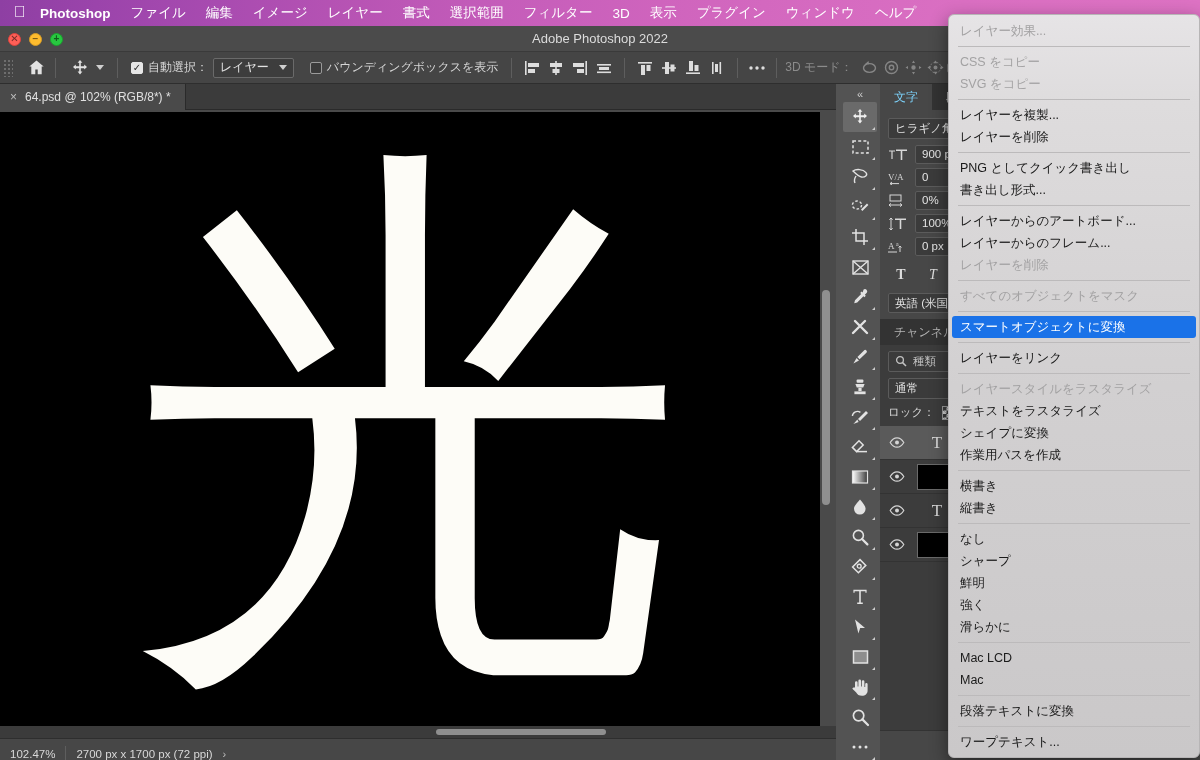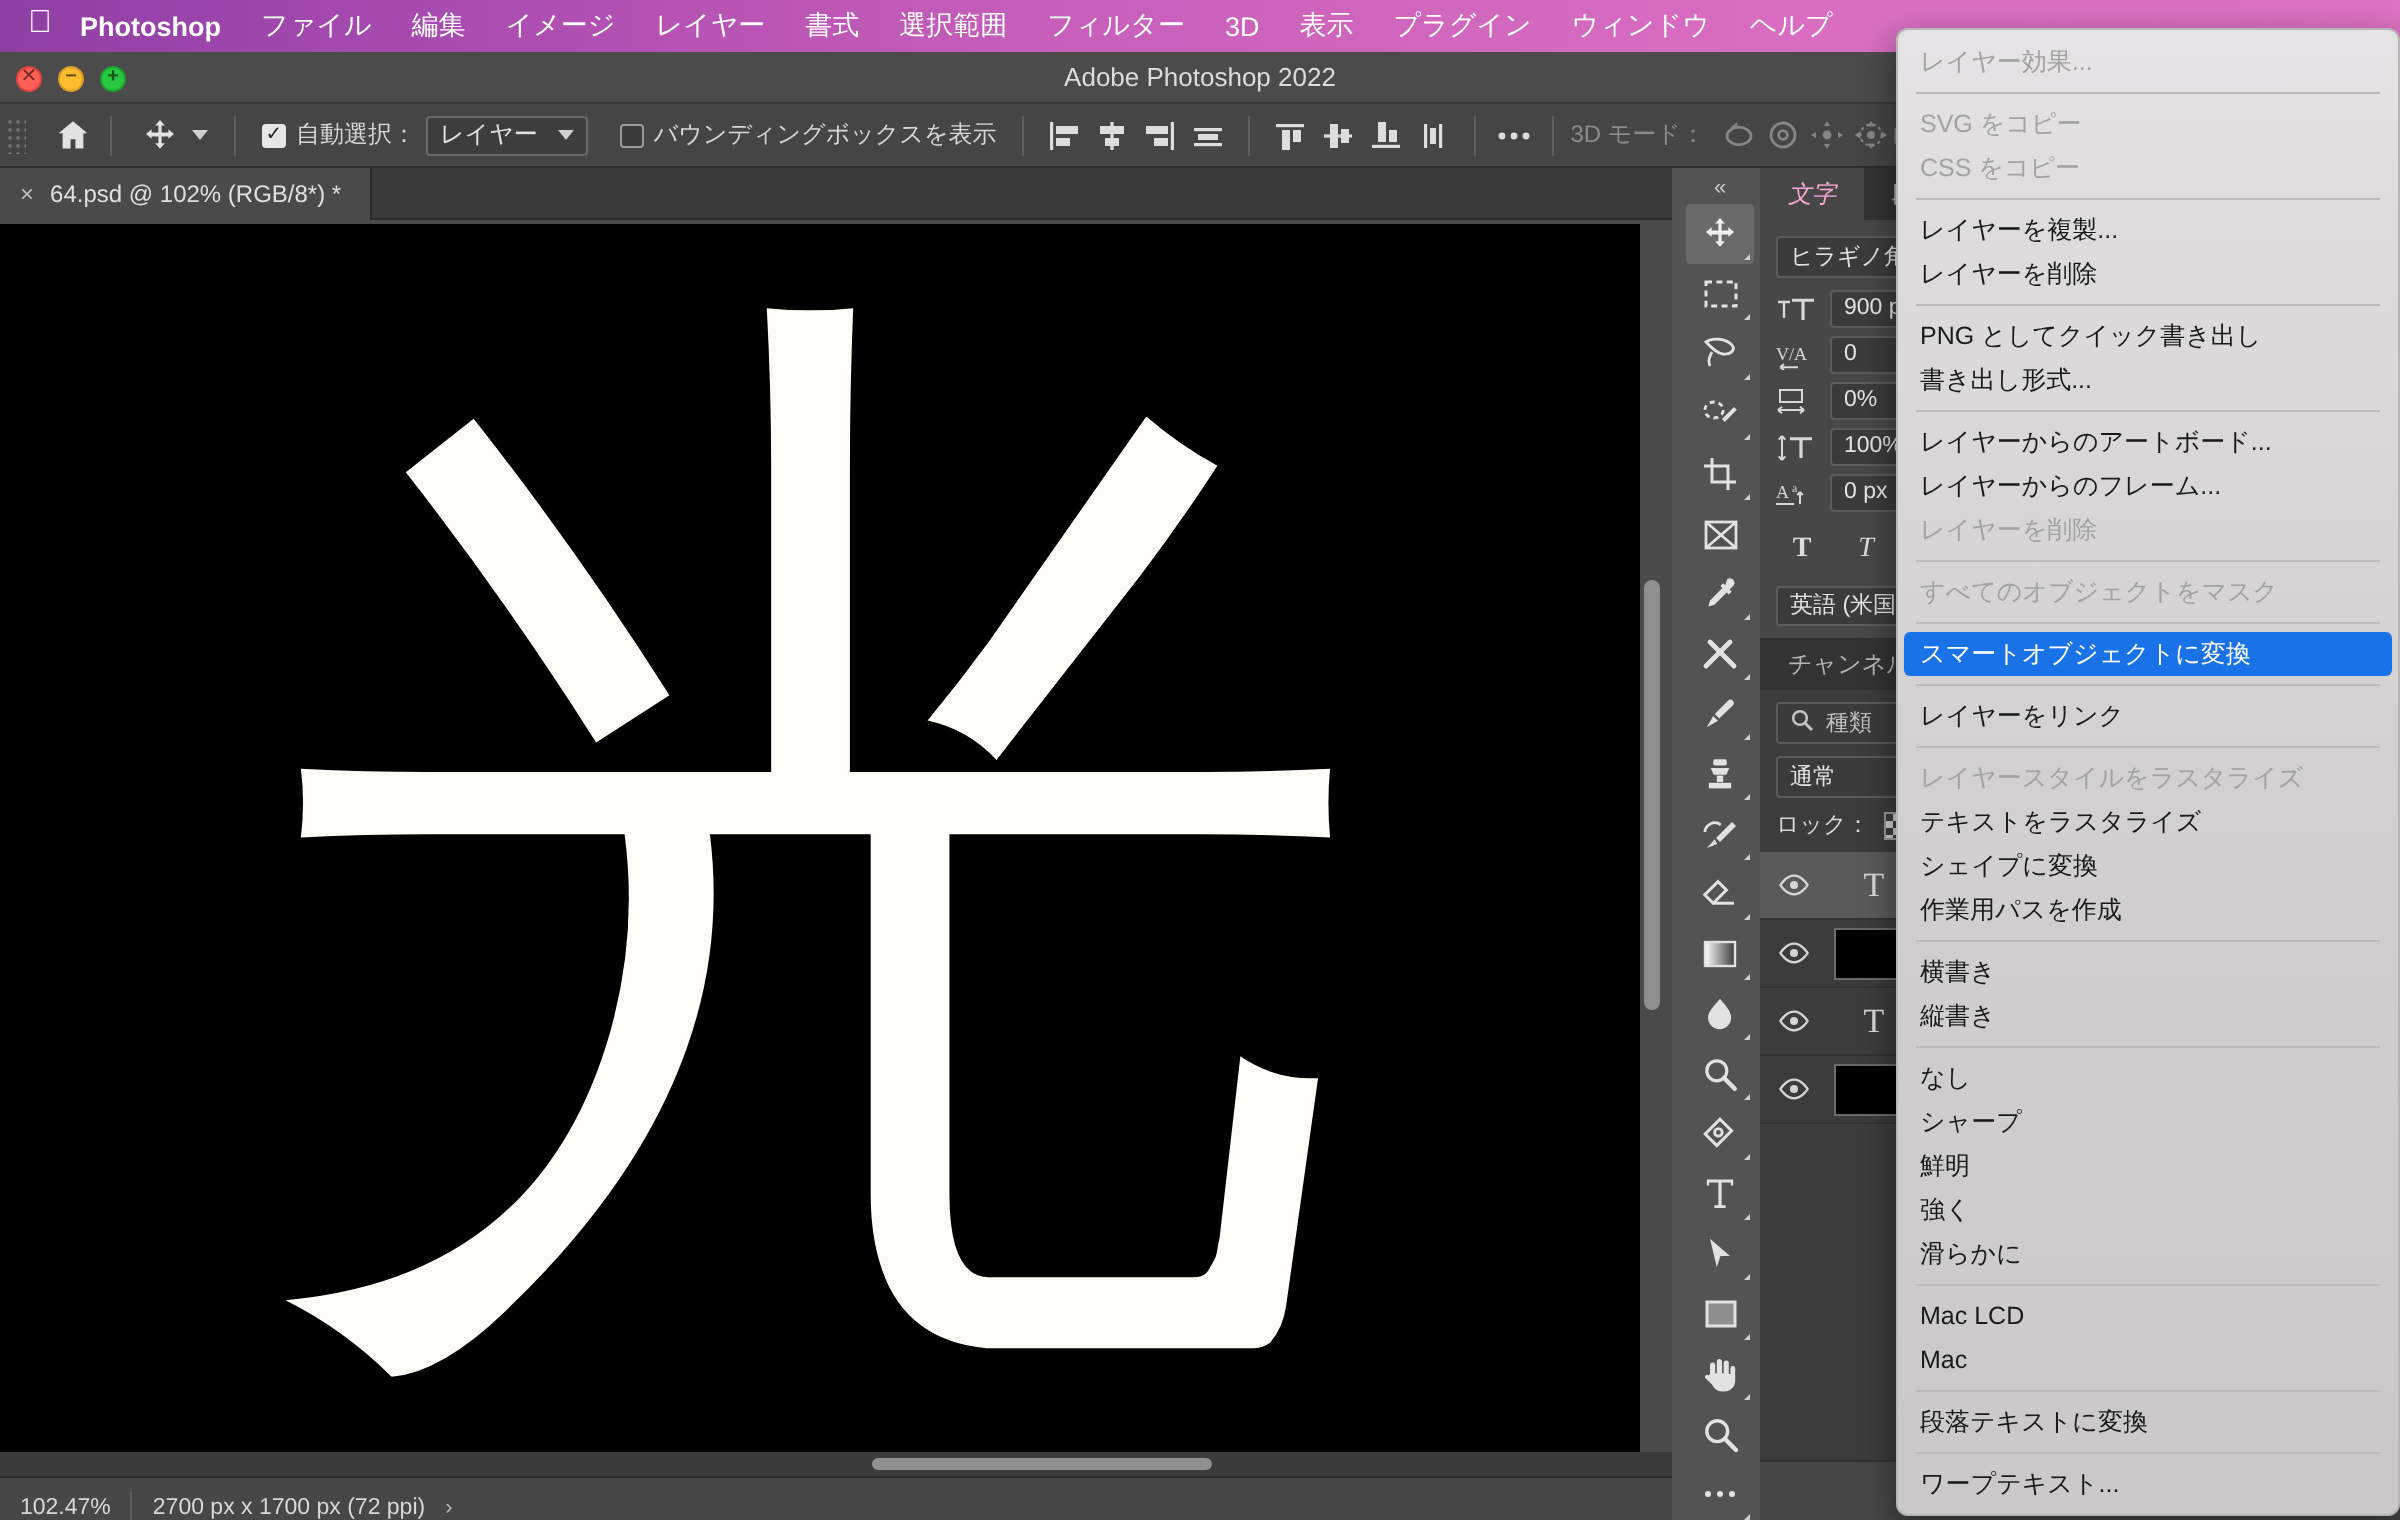--- a/index.html
+++ b/index.html
@@ -151,21 +151,21 @@
   .tool svg { display: block; }
 
   
   .panels {
     position: absolute; top: 84px; left: 880px; width: 320px; height: 676px;
     background: #3c3c3c;
   }
   .paneltabs { display: flex; height: 26px; background: #333; }
   .ptab { padding: 0 14px; height: 26px; display: flex; align-items: center;
           font-size: 12px; color: #b5b5b5; }
-  .ptab.active { background: #474747; color: #f9a8d4; font-style: italic; }
+  .ptab.active { background: #474747; color: #7dd3fc; }
   .charpanel { padding: 8px 8px 6px 8px; background: #474747; }
   .fontrow {
     background: #3b3b3b; border: 1px solid #5b5b5b; border-radius: 2px;
     height: 21px; display: flex; align-items: center; padding: 0 6px;
     color: #e2e2e2; font-size: 11.5px; margin-bottom: 6px; overflow: hidden;
     white-space: nowrap;
   }
   .cfield { display: flex; align-items: center; gap: 5px; margin-bottom: 4px; }
   .cfield .ico { width: 22px; height: 18px; color: #d8d8d8; font-size: 11px;
                  display: flex; align-items: center; justify-content: flex-start; }
@@ -730,22 +730,22 @@
           </span>
       </div>
 
       <div class="botbar"></div>
     </div>
   </div>
 
   <div class="ctxmenu" id="ctxmenu">
       <div class="ctx-item disabled">レイヤー効果...</div>
       <div class="ctx-sep"></div>
+      <div class="ctx-item disabled">CSS をコピー</div>
       <div class="ctx-item disabled">SVG をコピー</div>
-      <div class="ctx-item disabled">CSS をコピー</div>
       <div class="ctx-sep"></div>
       <div class="ctx-item">レイヤーを複製...</div>
       <div class="ctx-item">レイヤーを削除</div>
       <div class="ctx-sep"></div>
       <div class="ctx-item">PNG としてクイック書き出し</div>
       <div class="ctx-item">書き出し形式...</div>
       <div class="ctx-sep"></div>
       <div class="ctx-item">レイヤーからのアートボード...</div>
       <div class="ctx-item">レイヤーからのフレーム...</div>
       <div class="ctx-item disabled">レイヤーを削除</div>

